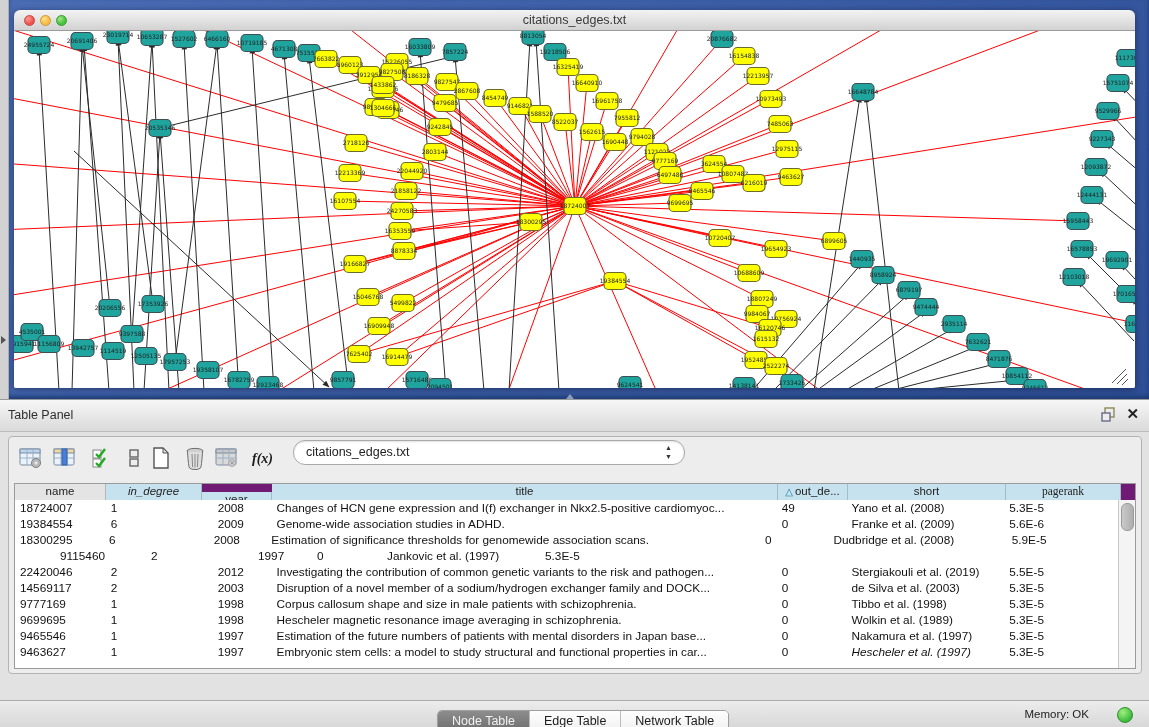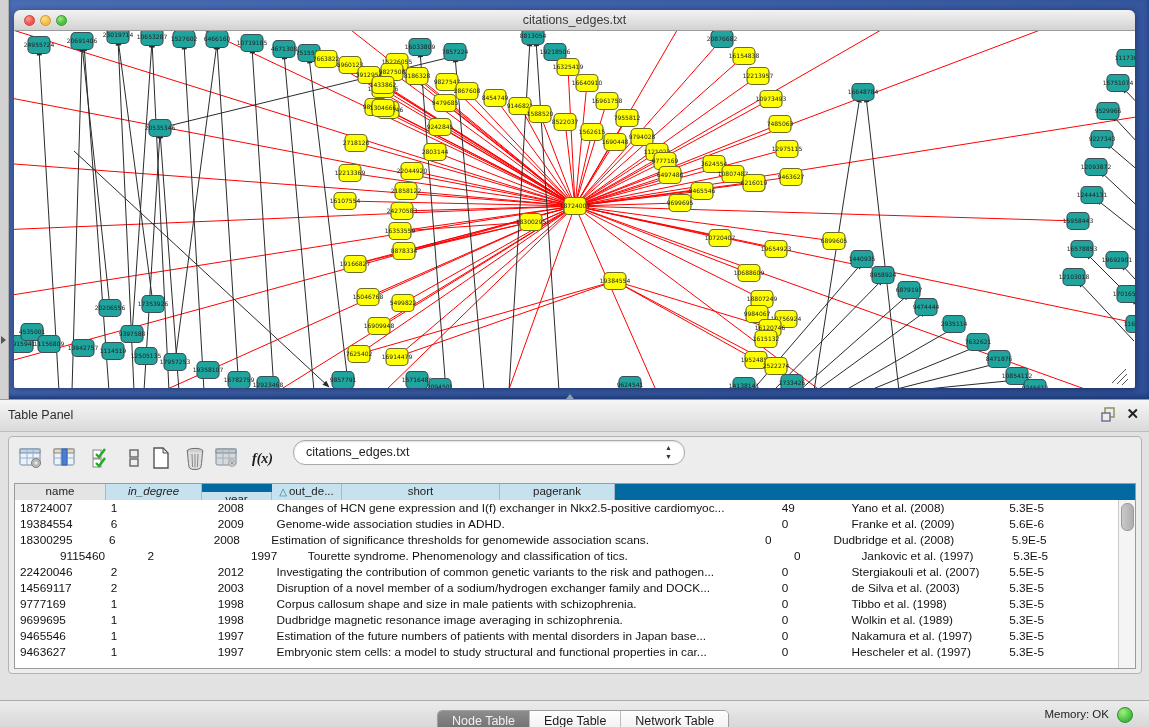--- a/index.html
+++ b/index.html
@@ -39,41 +39,41 @@
   .panel-body{position:absolute;left:8px;top:37px;width:1132px;height:236px;
     background:#ededed;border:1px solid #b3b3b3;border-radius:4px;}
   
   .toolbar{position:absolute;left:4px;top:6px;height:32px;right:4px;}
   .tb-icon{position:absolute;top:1px;width:28px;height:28px;display:flex;align-items:center;justify-content:center;}
   .dropdown{position:absolute;left:284px;top:3px;width:390px;height:23px;background:#fff;
     border:1px solid #a9a9a9;border-radius:12px;box-shadow:inset 0 1px 2px rgba(0,0,0,.12);}
   .dropdown .dd-text{position:absolute;left:12px;top:4px;font-size:12.5px;color:#222;}
   .dd-arrows{position:absolute;right:12px;top:2px;font-size:7px;line-height:9px;color:#333;text-align:center;}
   
-  .grid-wrap{position:absolute;left:5px;top:46px;width:1122px;height:186px;background:#0369a1;border:1px solid #9b9b9b;box-sizing:border-box;}
+  .grid-wrap{position:absolute;left:5px;top:46px;width:1122px;height:186px;background:#701a75;border:1px solid #9b9b9b;box-sizing:border-box;}
   .grid-header{display:flex;height:16px;border-bottom:1px solid #8fa9b6;}
   .gh-cell{box-sizing:border-box;height:16px;background:#c7e2ef;border-right:1px solid #9fbccb;
     font-size:11.5px;color:#222;text-align:center;line-height:15px;overflow:hidden;white-space:nowrap;}
   .gh-cell.gray{background:#e4e4e4;border-right:1px solid #b5b5b5;}
   .sort-tri{color:#1c7f9a;font-size:10px;margin-right:2px;}
   .grid-body{position:absolute;left:0;top:16px;right:16px;bottom:0;overflow:hidden;background:#fff;}
   .grid-row{display:flex;height:16px;}
   .gr-cell{box-sizing:border-box;font-size:11.8px;color:#111;line-height:16px;white-space:nowrap;overflow:hidden;padding-left:5px;}
   .vscroll{position:absolute;right:0;top:16px;width:16px;bottom:0;background:#f4f4f4;border-left:1px solid #c9c9c9;}
   .vthumb{position:absolute;left:2px;top:3px;width:11px;height:26px;border-radius:6px;background:linear-gradient(90deg,#c9c9c9,#aeaeae);border:1px solid #9a9a9a;}
   
   .tabbar{position:absolute;left:428px;top:273px;height:20px;display:flex;border:1px solid #9f9f9f;
     border-radius:5px;overflow:hidden;background:#fcfcfc;box-shadow:0 1px 1px rgba(0,0,0,.15);}
   .tab{padding:0 14px;font-size:12.5px;line-height:20px;color:#1c1c1c;border-right:1px solid #bcbcbc;background:linear-gradient(#fdfdfd,#f1f1f1);}
   .tab:last-child{border-right:none;}
   .tab.sel{background:linear-gradient(#8d8d8d,#6e6e6e);color:#f1f1f1;}
   
   .statusbar{position:absolute;left:0;top:700px;width:1149px;height:27px;
     background:linear-gradient(#ececec,#d7d7d7);border-top:1px solid #ababab;}
-  .mem-label{position:absolute;right:40px;top:7px;font-size:11.5px;color:#222;}
+  .mem-label{position:absolute;right:60px;top:7px;font-size:11.5px;color:#222;}
   .mem-dot{position:absolute;right:16px;top:6px;width:14px;height:14px;border-radius:50%;
     background:radial-gradient(circle at 35% 30%,#9ff07e,#3dbb3d 70%);border:1px solid #2f8f2f;}
 </style>
 </head>
 <body>
 
 <div class="network-frame">
   <div class="net-window">
     <div class="net-titlebar">
       <span class="traffic tl-close"></span>
@@ -823,23 +823,24 @@
     <div class="dropdown">
       <span class="dd-text">citations_edges.txt</span>
       <span class="dd-arrows">▲<br>▼</span>
     </div>
 
     <div class="grid-wrap">
       <div class="grid-header" id="gridHeader">
           <div class="gh-cell gray" style="width: 91px;">name</div>
           <div class="gh-cell" style="width: 96px; font-style: italic;">in_degree</div>
           <div class="gh-cell" style="width: 70px; margin-top: 8px;">year</div>
+          <div class="gh-cell" style="width: 506px;">title</div>
           <div class="gh-cell" style="width: 70px;"><span class="sort-tri">△</span>out_de...</div>
           <div class="gh-cell" style="width: 158px;">short</div>
-          <div class="gh-cell" style="width: 115px;">pagerank</div>
+          <div class="gh-cell" style="width: 115px; font-family: Liberation Serif, serif;">pagerank</div>
         </div>
       <div class="grid-body" id="gridBody">
           <div class="grid-row">
             <div class="gr-cell" style="width: 91px;">18724007</div>
             <div class="gr-cell" style="width: 96px;">1</div>
             <div class="gr-cell" style="width: 70px; padding-left: 16px;">2008</div>
             <div class="gr-cell" style="width: 506px;">Changes of HCN gene expression and I(f) exchanger in Nkx2.5-positive cardiomyoc...</div>
             <div class="gr-cell" style="width: 70px;">49</div>
             <div class="gr-cell" style="width: 158px;">Yano et al. (2008)</div>
             <div class="gr-cell" style="width: 115px;">5.3E-5</div>
@@ -859,32 +860,31 @@
             <div class="gr-cell" style="width: 70px; padding-left: 16px;">2008</div>
             <div class="gr-cell" style="width: 506px;">Estimation of significance thresholds for genomewide association scans.</div>
             <div class="gr-cell" style="width: 70px;">0</div>
             <div class="gr-cell" style="width: 158px;">Dudbridge et al. (2008)</div>
             <div class="gr-cell" style="width: 115px; margin-left: 24px;">5.9E-5</div>
           </div>
           <div class="grid-row">
             <div class="gr-cell" style="width: 91px; margin-left: 40px;">9115460</div>
             <div class="gr-cell" style="width: 96px;">2</div>
             <div class="gr-cell" style="width: 70px; padding-left: 16px;">1997</div>
-            <div class="gr-cell" style="width: 506px;">Tourette syndrome. Phenomenology and classification of tics.</div>
             <div class="gr-cell" style="width: 70px;">0</div>
             <div class="gr-cell" style="width: 158px;">Jankovic et al. (1997)</div>
             <div class="gr-cell" style="width: 115px;">5.3E-5</div>
           </div>
           <div class="grid-row">
             <div class="gr-cell" style="width: 91px;">22420046</div>
             <div class="gr-cell" style="width: 96px;">2</div>
             <div class="gr-cell" style="width: 70px; padding-left: 16px;">2012</div>
             <div class="gr-cell" style="width: 506px;">Investigating the contribution of common genetic variants to the risk and pathogen...</div>
             <div class="gr-cell" style="width: 70px;">0</div>
-            <div class="gr-cell" style="width: 158px;">Stergiakouli et al. (2007)</div>
+            <div class="gr-cell" style="width: 158px;">Stergiakouli et al. (2019)</div>
             <div class="gr-cell" style="width: 115px;">5.5E-5</div>
           </div>
           <div class="grid-row">
             <div class="gr-cell" style="width: 91px;">14569117</div>
             <div class="gr-cell" style="width: 96px;">2</div>
             <div class="gr-cell" style="width: 70px; padding-left: 16px;">2003</div>
             <div class="gr-cell" style="width: 506px;">Disruption of a novel member of a sodium/hydrogen exchanger family and DOCK...</div>
             <div class="gr-cell" style="width: 70px;">0</div>
             <div class="gr-cell" style="width: 158px;">de Silva et al. (2003)</div>
             <div class="gr-cell" style="width: 115px;">5.3E-5</div>
@@ -895,41 +895,41 @@
             <div class="gr-cell" style="width: 70px; padding-left: 16px;">1998</div>
             <div class="gr-cell" style="width: 506px;">Corpus callosum shape and size in male patients with schizophrenia.</div>
             <div class="gr-cell" style="width: 70px;">0</div>
             <div class="gr-cell" style="width: 158px;">Tibbo et al. (1998)</div>
             <div class="gr-cell" style="width: 115px;">5.3E-5</div>
           </div>
           <div class="grid-row">
             <div class="gr-cell" style="width: 91px;">9699695</div>
             <div class="gr-cell" style="width: 96px;">1</div>
             <div class="gr-cell" style="width: 70px; padding-left: 16px;">1998</div>
-            <div class="gr-cell" style="width: 506px;">Dudbridge magnetic resonance image averaging in schizophrenia.</div>
+            <div class="gr-cell" style="width: 506px;">Hescheler magnetic resonance image averaging in schizophrenia.</div>
             <div class="gr-cell" style="width: 70px;">0</div>
             <div class="gr-cell" style="width: 158px;">Wolkin et al. (1989)</div>
             <div class="gr-cell" style="width: 115px;">5.3E-5</div>
           </div>
           <div class="grid-row">
             <div class="gr-cell" style="width: 91px;">9465546</div>
             <div class="gr-cell" style="width: 96px;">1</div>
             <div class="gr-cell" style="width: 70px; padding-left: 16px;">1997</div>
             <div class="gr-cell" style="width: 506px;">Estimation of the future numbers of patients with mental disorders in Japan base...</div>
             <div class="gr-cell" style="width: 70px;">0</div>
             <div class="gr-cell" style="width: 158px;">Nakamura et al. (1997)</div>
             <div class="gr-cell" style="width: 115px;">5.3E-5</div>
           </div>
           <div class="grid-row">
             <div class="gr-cell" style="width: 91px;">9463627</div>
             <div class="gr-cell" style="width: 96px;">1</div>
             <div class="gr-cell" style="width: 70px; padding-left: 16px;">1997</div>
             <div class="gr-cell" style="width: 506px;">Embryonic stem cells: a model to study structural and functional properties in car...</div>
             <div class="gr-cell" style="width: 70px;">0</div>
-            <div class="gr-cell" style="width: 158px;">Hescheler et al. (1997)</div>
+            <div class="gr-cell" style="width: 158px; font-style: italic;">Hescheler et al. (1997)</div>
             <div class="gr-cell" style="width: 115px;">5.3E-5</div>
           </div>
         </div>
       <div class="vscroll">
         <div class="vthumb"></div>
       </div>
     </div>
 
     <div class="tabbar" id="tabbar">
         <div class="tab sel">Node Table</div>

